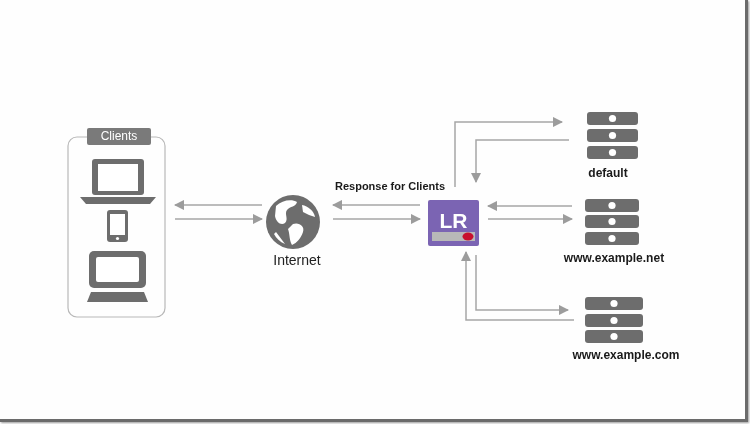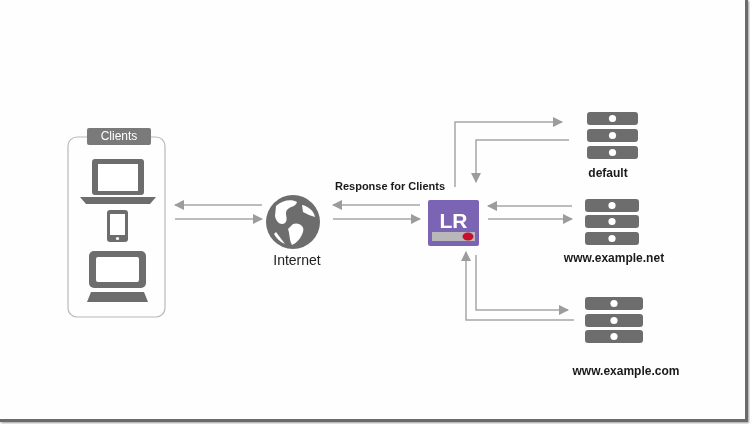--- a/index.html
+++ b/index.html
@@ -116,13 +116,13 @@
       <circle cx="614" cy="336.5" r="3.6" fill="#fff"></circle>
   </g>
 </svg>
 
 <div class="clients-tag">Clients</div>
 
 <div class="lbl internet" style="left:297px; top:252px;">Internet</div>
 <div class="lbl resp" style="left:379px; top:180px;margin-left:11px;">Response for Clients</div>
 <div class="lbl" style="left:608px; top:166px;">default</div>
 <div class="lbl" style="left:614px; top:251px;">www.example.net</div>
-<div class="lbl" style="left:626px; top:348px;margin-top:16px;">www.example.com</div>
+<div class="lbl" style="left:626px; top:348px;">www.example.com</div>
 
 </body></html>

